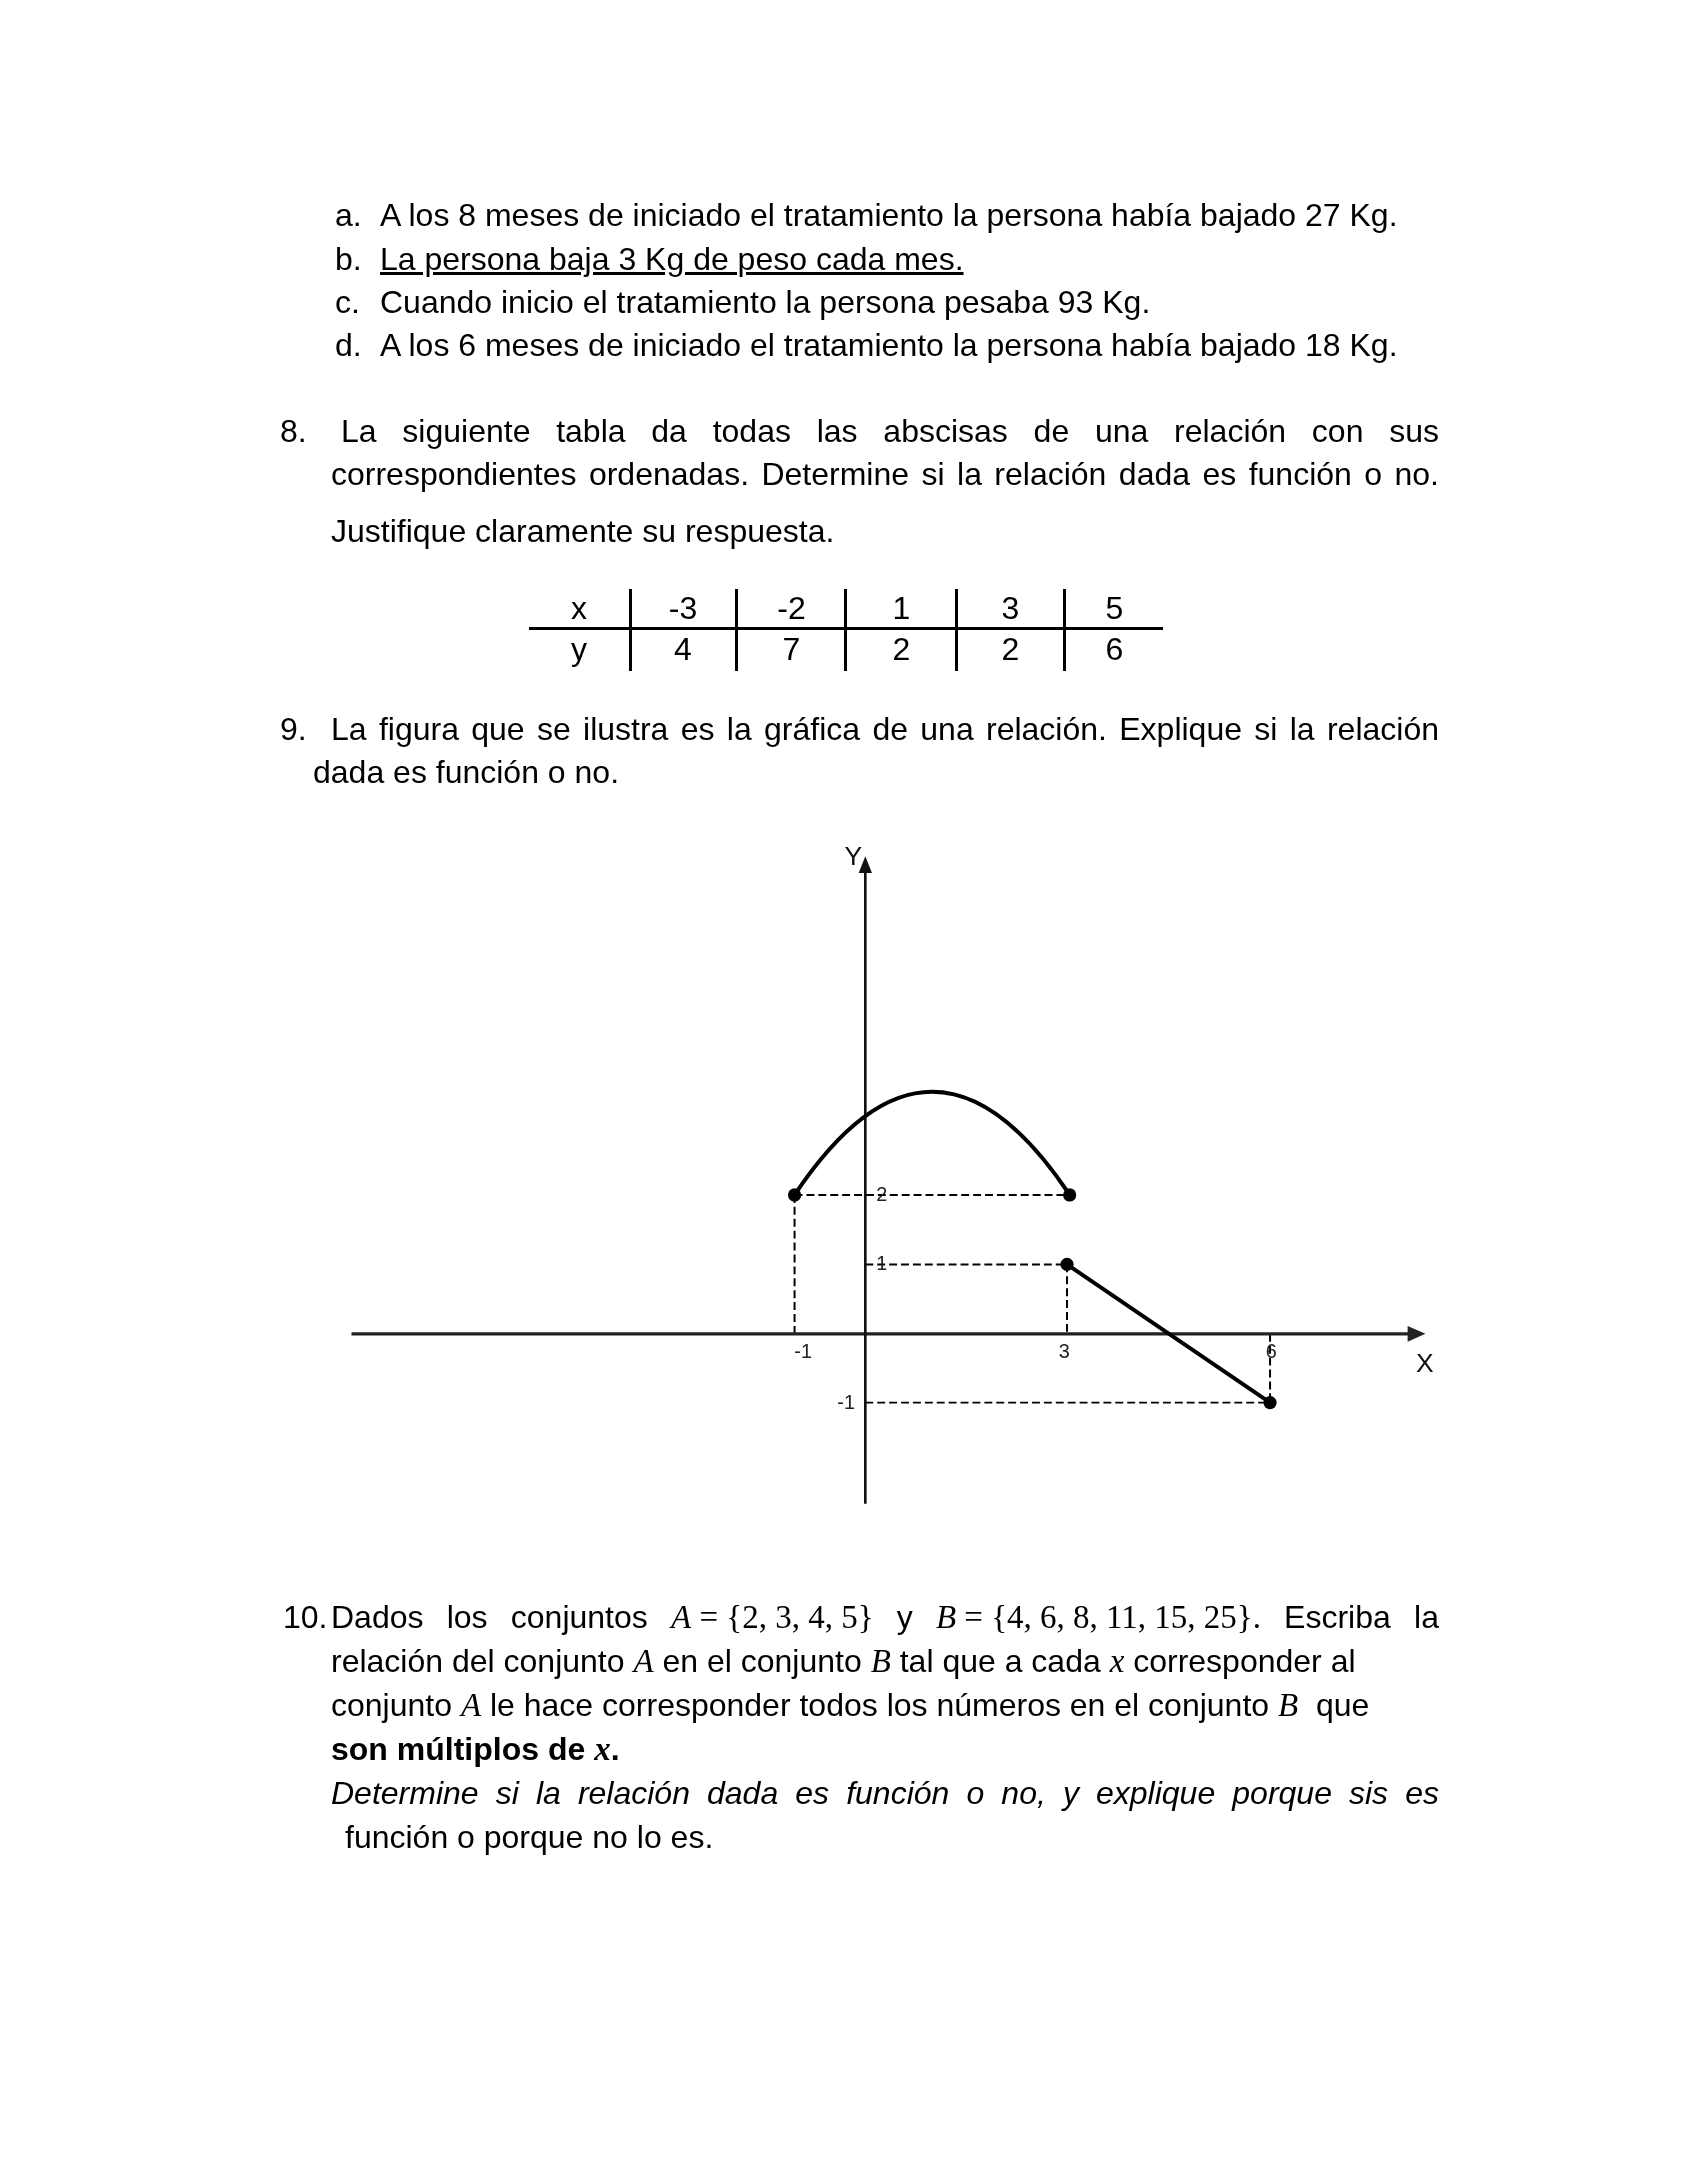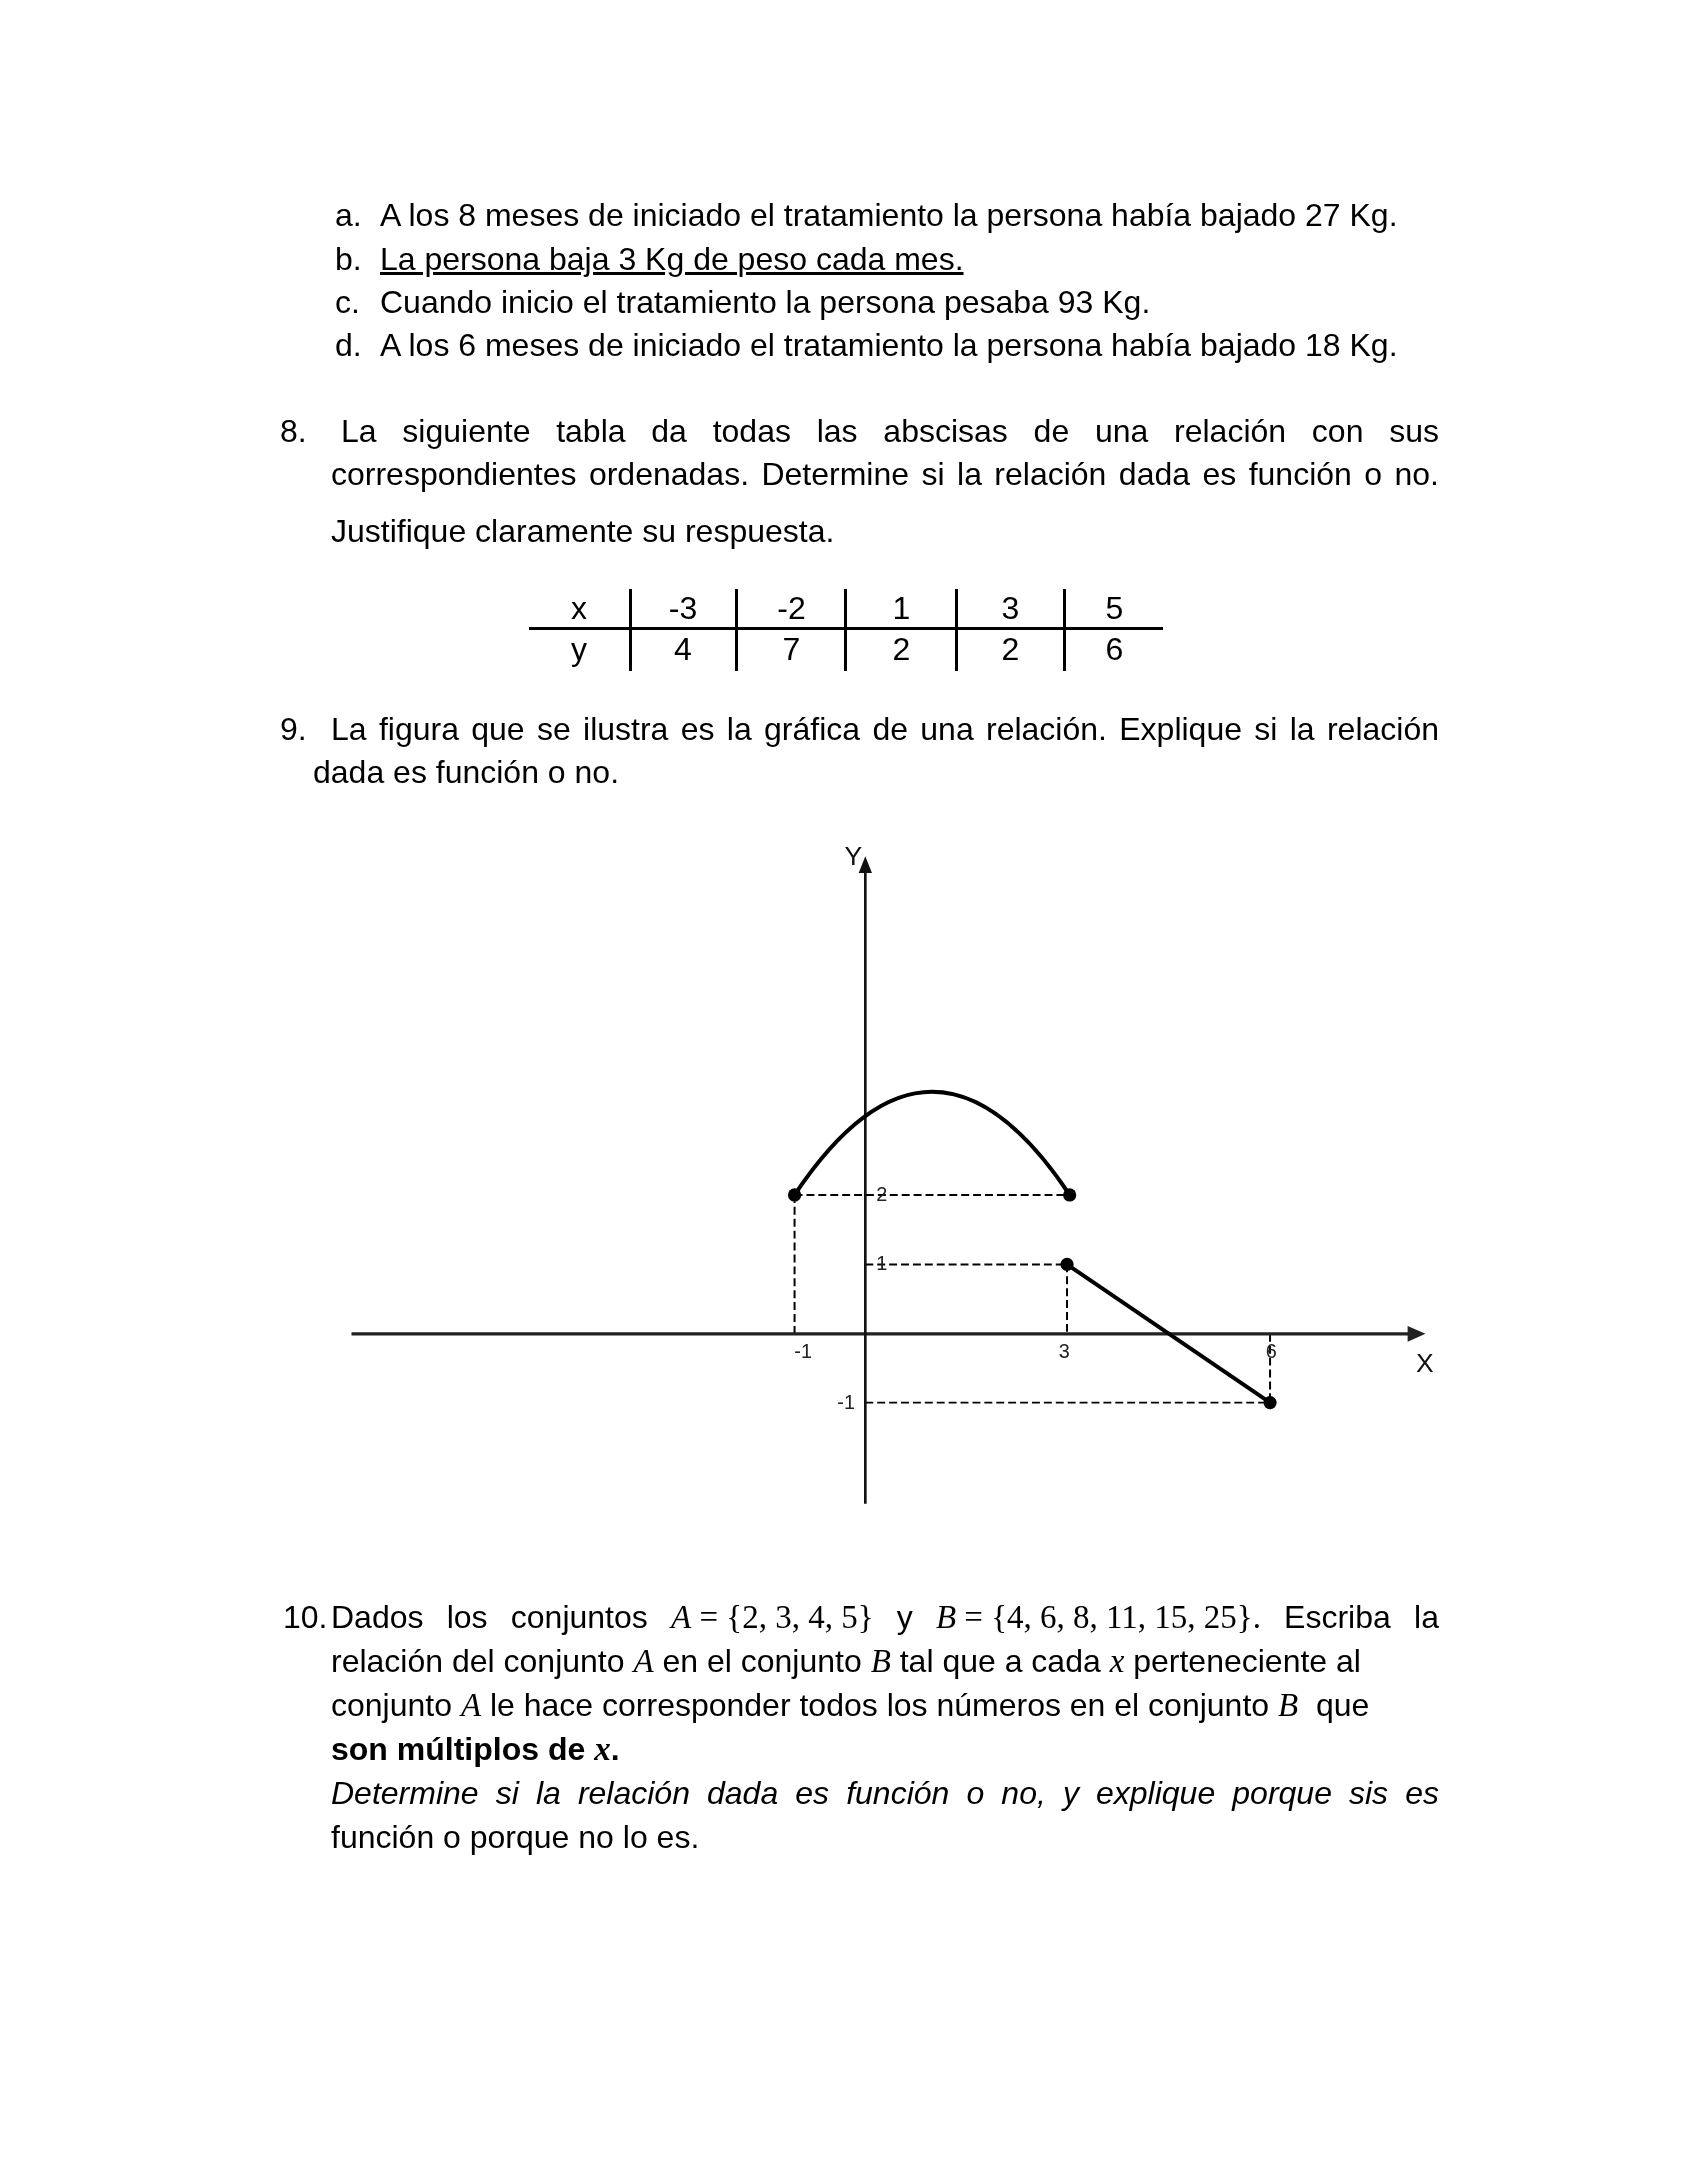--- a/index.html
+++ b/index.html
@@ -109,24 +109,24 @@
       <span>Dados</span>
       <span>los</span>
       <span>conjuntos</span>
       <span><span class="m">A</span><span class="mu"> = </span><span class="mu">{2, 3, 4, 5}</span></span>
       <span>y</span>
       <span><span class="m">B</span><span class="mu"> = </span><span class="mu">{4, 6, 8, 11, 15, 25}</span><span class="mu">.</span></span>
       <span>Escriba</span>
       <span>la</span>
     </div>
 
-    <div class="t" style="left:331px;top:1645px;width:1108px;white-space:pre;"><span>relación del conjunto </span><span class="m">A</span><span> en el conjunto </span><span class="m">B</span><span> tal que a cada </span><span class="m">x</span><span> perteneciente al</span></div>
+    <div class="t" style="left:331px;top:1645px;width:1108px;white-space:pre;"><span>relación del conjunto </span><span class="m">A</span><span> en el conjunto </span><span class="m">B</span><span> tal que a cada </span><span class="m">x</span><span> corresponder al</span></div>
 
     <div class="t" style="left:331px;top:1689px;width:1108px;white-space:pre;"><span>conjunto </span><span class="m">A</span><span> le hace corresponder todos los números en el conjunto </span><span class="m">B</span><span>  que</span></div>
 
     <div class="t" style="left:331px;top:1733px;white-space:pre;font-weight:bold;"><span>son múltiplos de </span><span class="m">x</span><span>.</span></div>
 
     <div class="t j" style="left:331px;top:1777px;width:1108px;font-style:italic;">Determine si la relación dada es función o no, y explique porque sis es</div>
-    <span class="t" style="left:331px;top:1821px;text-align:center;">función o porque no lo es.</span>
+    <span class="t" style="left:345px;top:1821px;text-align:center;">función o porque no lo es.</span>
   </div>
 
 </div>
 
 
 </body></html>

